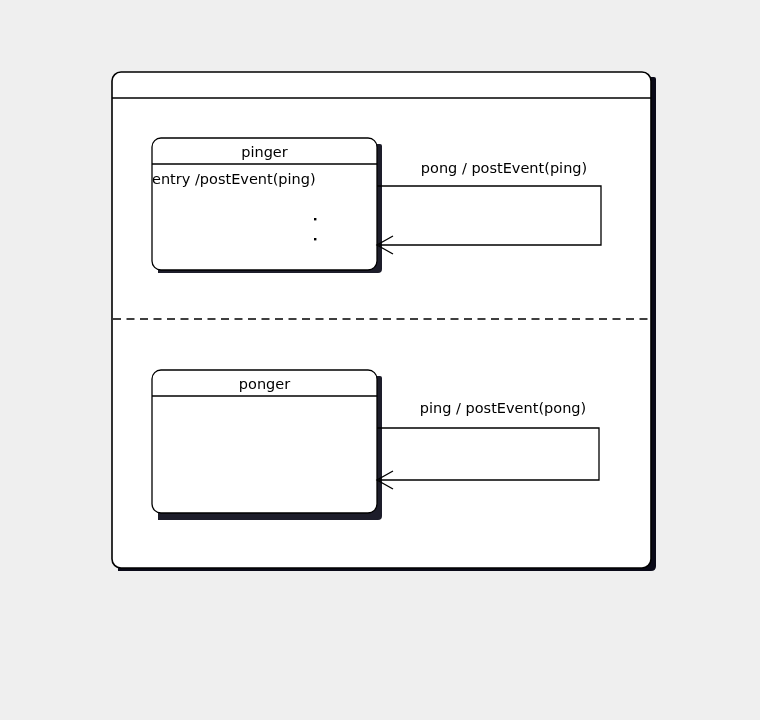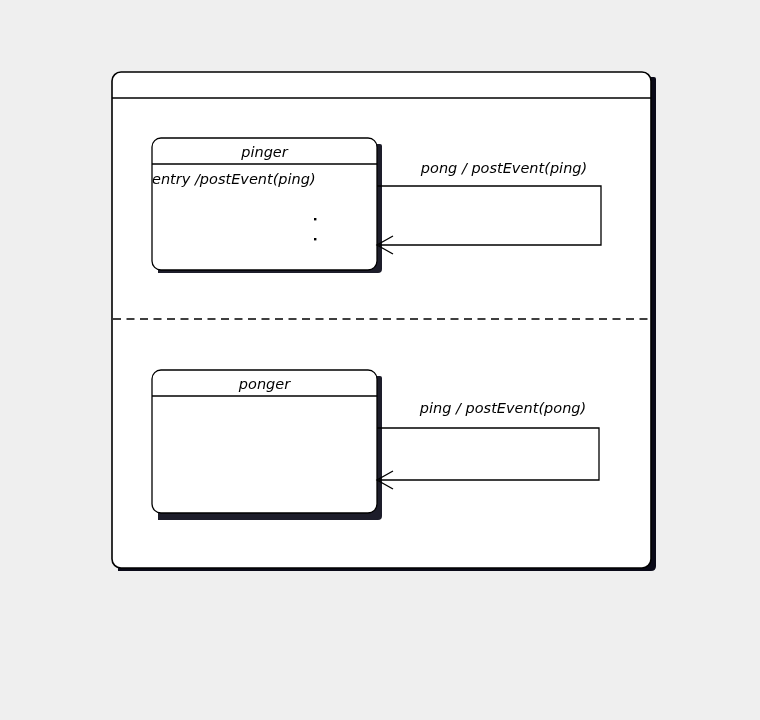--- a/index.html
+++ b/index.html
@@ -10,21 +10,20 @@
     width: 760px;
     height: 720px;
     background: #efefef;
     font-family: "DejaVu Sans", sans-serif;
     overflow: hidden;
   }
   #canvas {
     position: relative;
     width: 760px;
     height: 720px;
-    font-style: italic;
   }
   svg#diagram {
     position: absolute;
     left: 0;
     top: 0;
     width: 760px;
     height: 720px;
     display: block;
   }
   .lbl {

